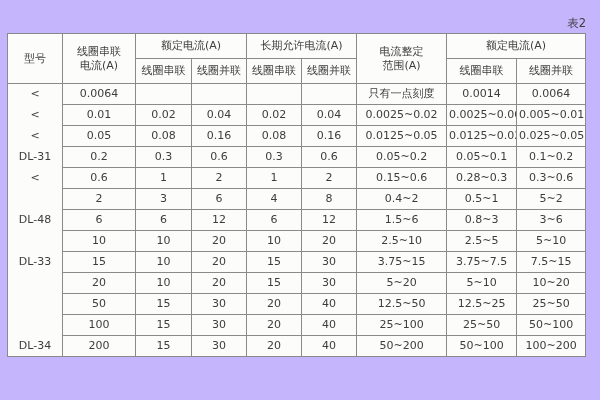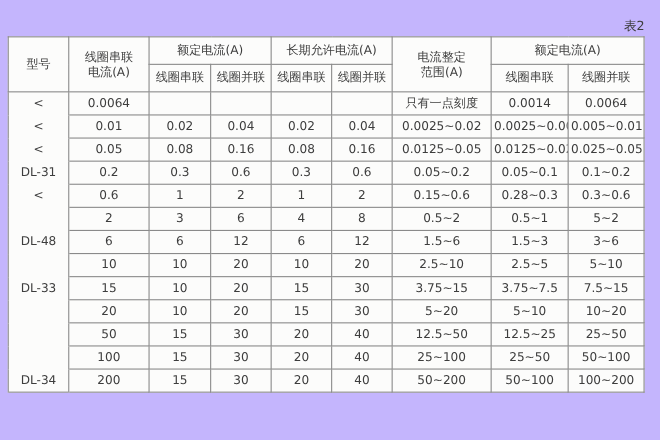--- a/index.html
+++ b/index.html
@@ -154,33 +154,33 @@
           <td>0.28~0.3</td>
           <td>0.3~0.6</td>
         </tr>
         <tr>
           <td class="model-col"></td>
           <td>2</td>
           <td>3</td>
           <td>6</td>
           <td>4</td>
           <td>8</td>
-          <td>0.5~2</td>
+          <td>0.4~2</td>
           <td>0.5~1</td>
           <td>5~2</td>
         </tr>
         <tr>
           <td class="model-col">DL-48</td>
           <td>6</td>
           <td>6</td>
           <td>12</td>
           <td>6</td>
           <td>12</td>
           <td>1.5~6</td>
-          <td>1.5~3</td>
+          <td>0.8~3</td>
           <td>3~6</td>
         </tr>
         <tr>
           <td class="model-col"></td>
           <td>10</td>
           <td>10</td>
           <td>20</td>
           <td>10</td>
           <td>20</td>
           <td>2.5~10</td>

